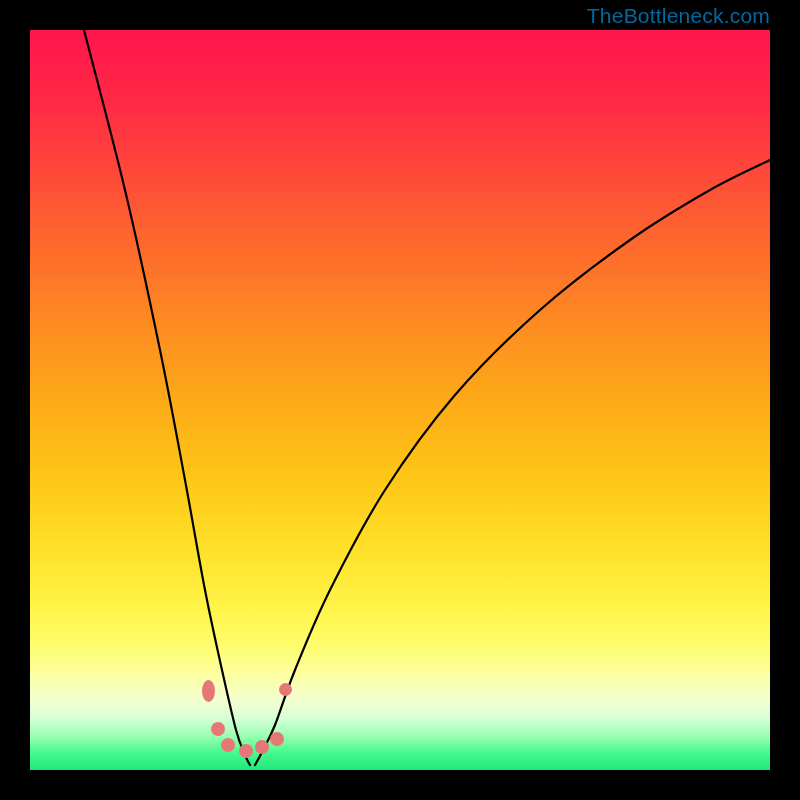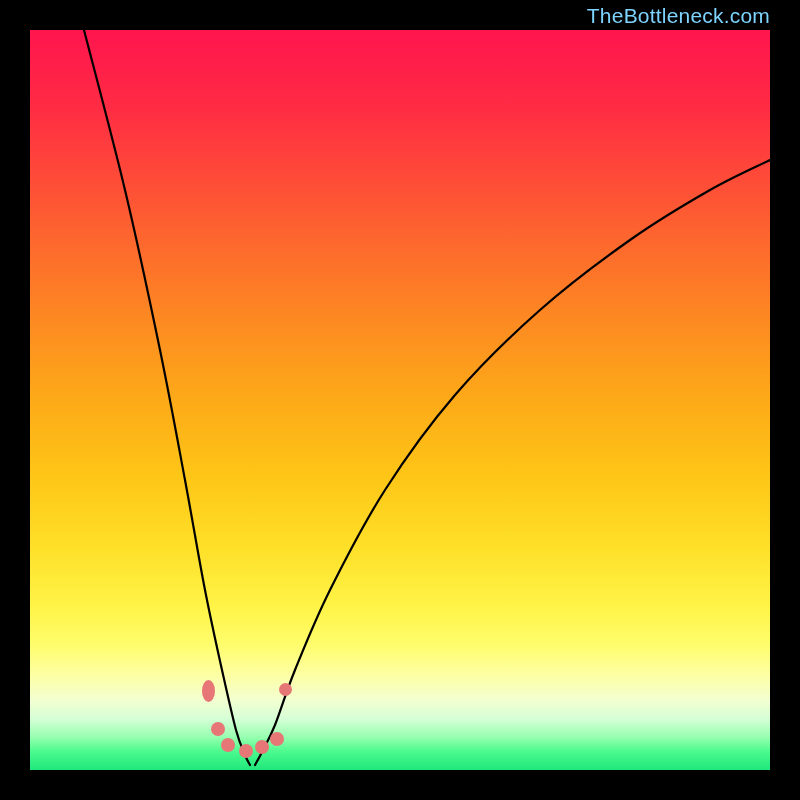--- a/index.html
+++ b/index.html
@@ -24,21 +24,21 @@
     width: 740px;
     height: 740px;
   }
   .watermark {
     position: absolute;
     top: 4px;
     right: 30px;
     font-family: Arial, Helvetica, sans-serif;
     font-size: 21px;
     font-weight: 500;
-    color: #7dd3fc;
+    color: #0369a1;
     letter-spacing: 0.2px;
   }
   .curve-svg {
     position: absolute;
     left: 0;
     top: 0;
     width: 740px;
     height: 740px;
   }
   .marker {

